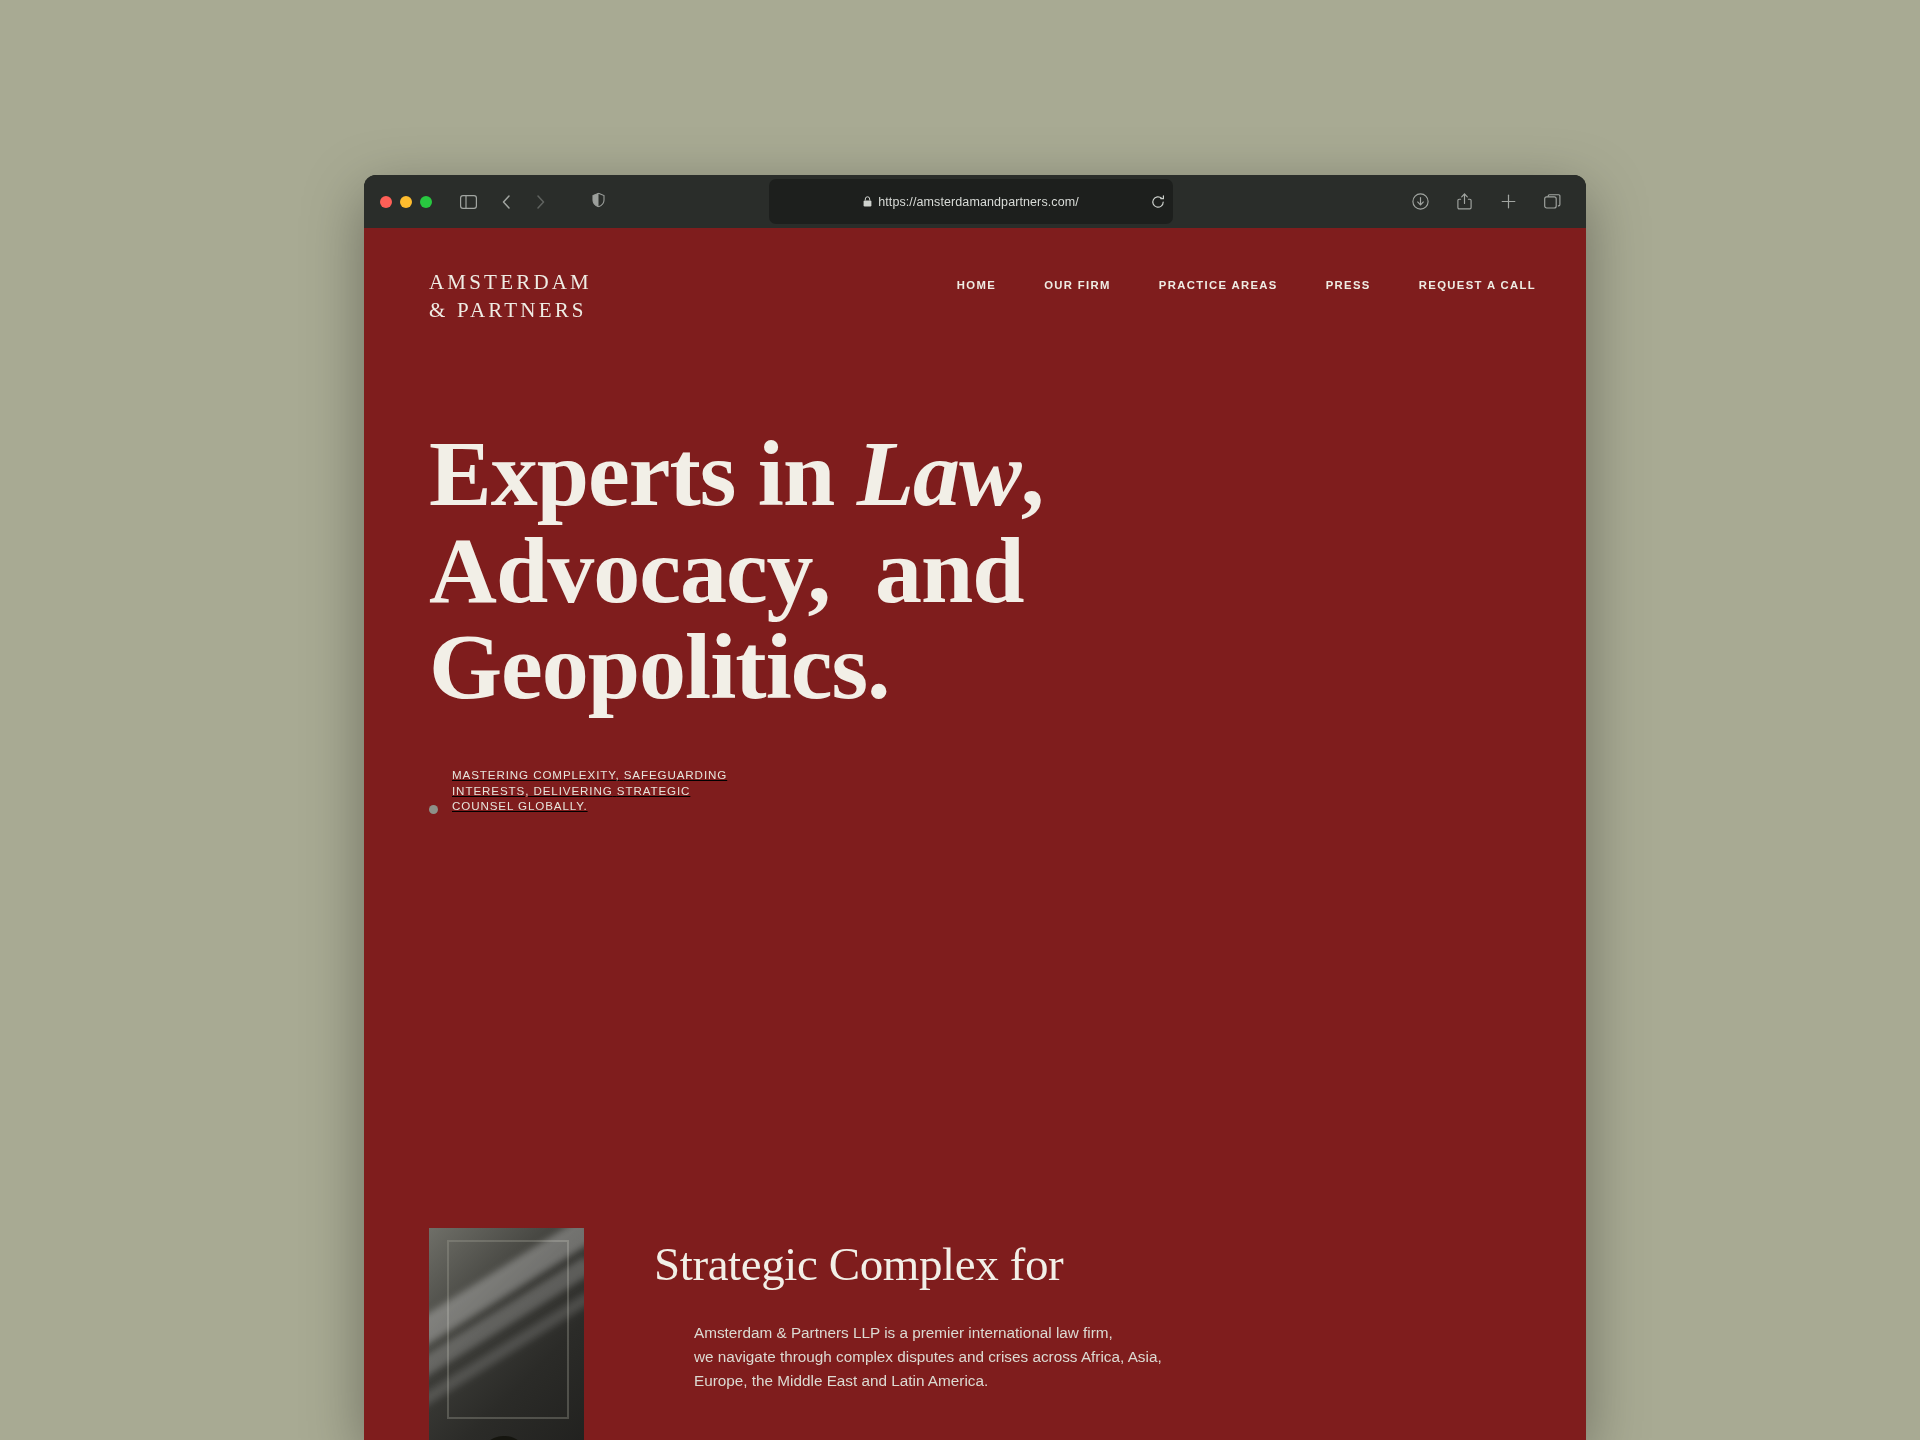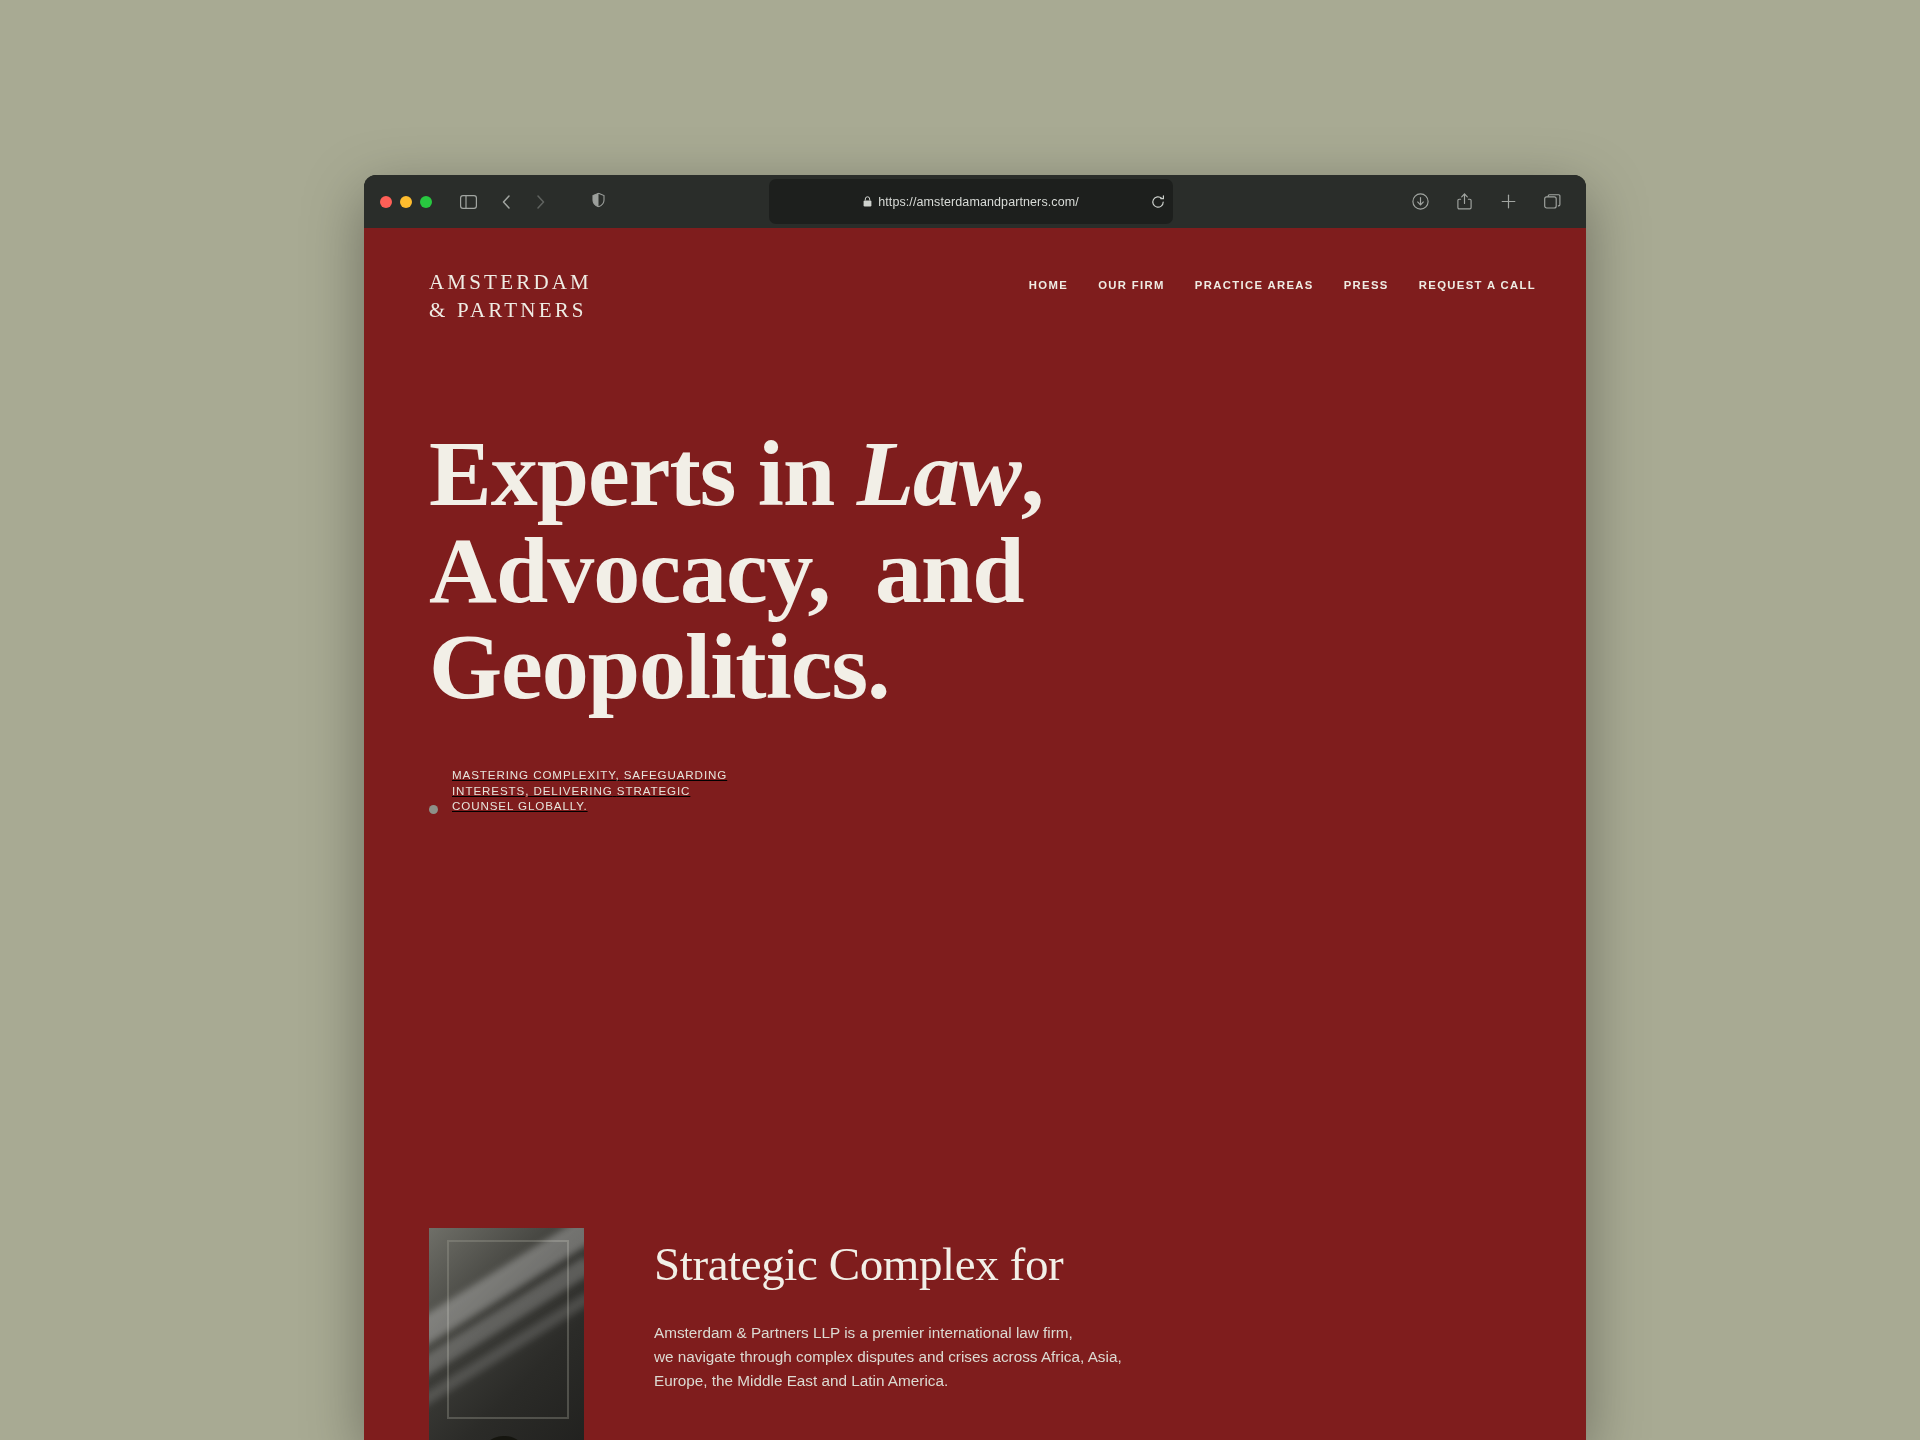--- a/index.html
+++ b/index.html
@@ -135,21 +135,21 @@
     font-family: "Liberation Serif", serif;
     color: #efece4;
     font-size: 21px;
     letter-spacing: 3.2px;
     line-height: 1.35;
   }
   .logo .l2 { display: block; }
 
   .nav {
     display: flex;
-    gap: 30px;
+    gap: 48px;
     padding-top: 11px;
   }
   .nav a {
     color: #efece4;
     font-size: 11.3px;
     letter-spacing: 1.35px;
     text-decoration: none;
     font-weight: 600;
     white-space: nowrap;
   }
@@ -254,21 +254,21 @@
     line-height: 1.13;
     letter-spacing: -0.4px;
   }
   .sec2-text h2 .line { display: block; }
   .sec2-text p {
     margin: 30px 0 0 0;
     color: #dcdad2;
     font-size: 15.3px;
     line-height: 1.55;
   }
-  .sec2-text p .line { display: block; }
+  .sec2-text p .line { display: block; margin-left: 40px; }
 </style>
 </head>
 <body>
 
 <div class="browser-window">
 
   <div class="toolbar">
     <div class="traffic-lights">
       <span class="dot red"></span>
       <span class="dot yellow"></span>

